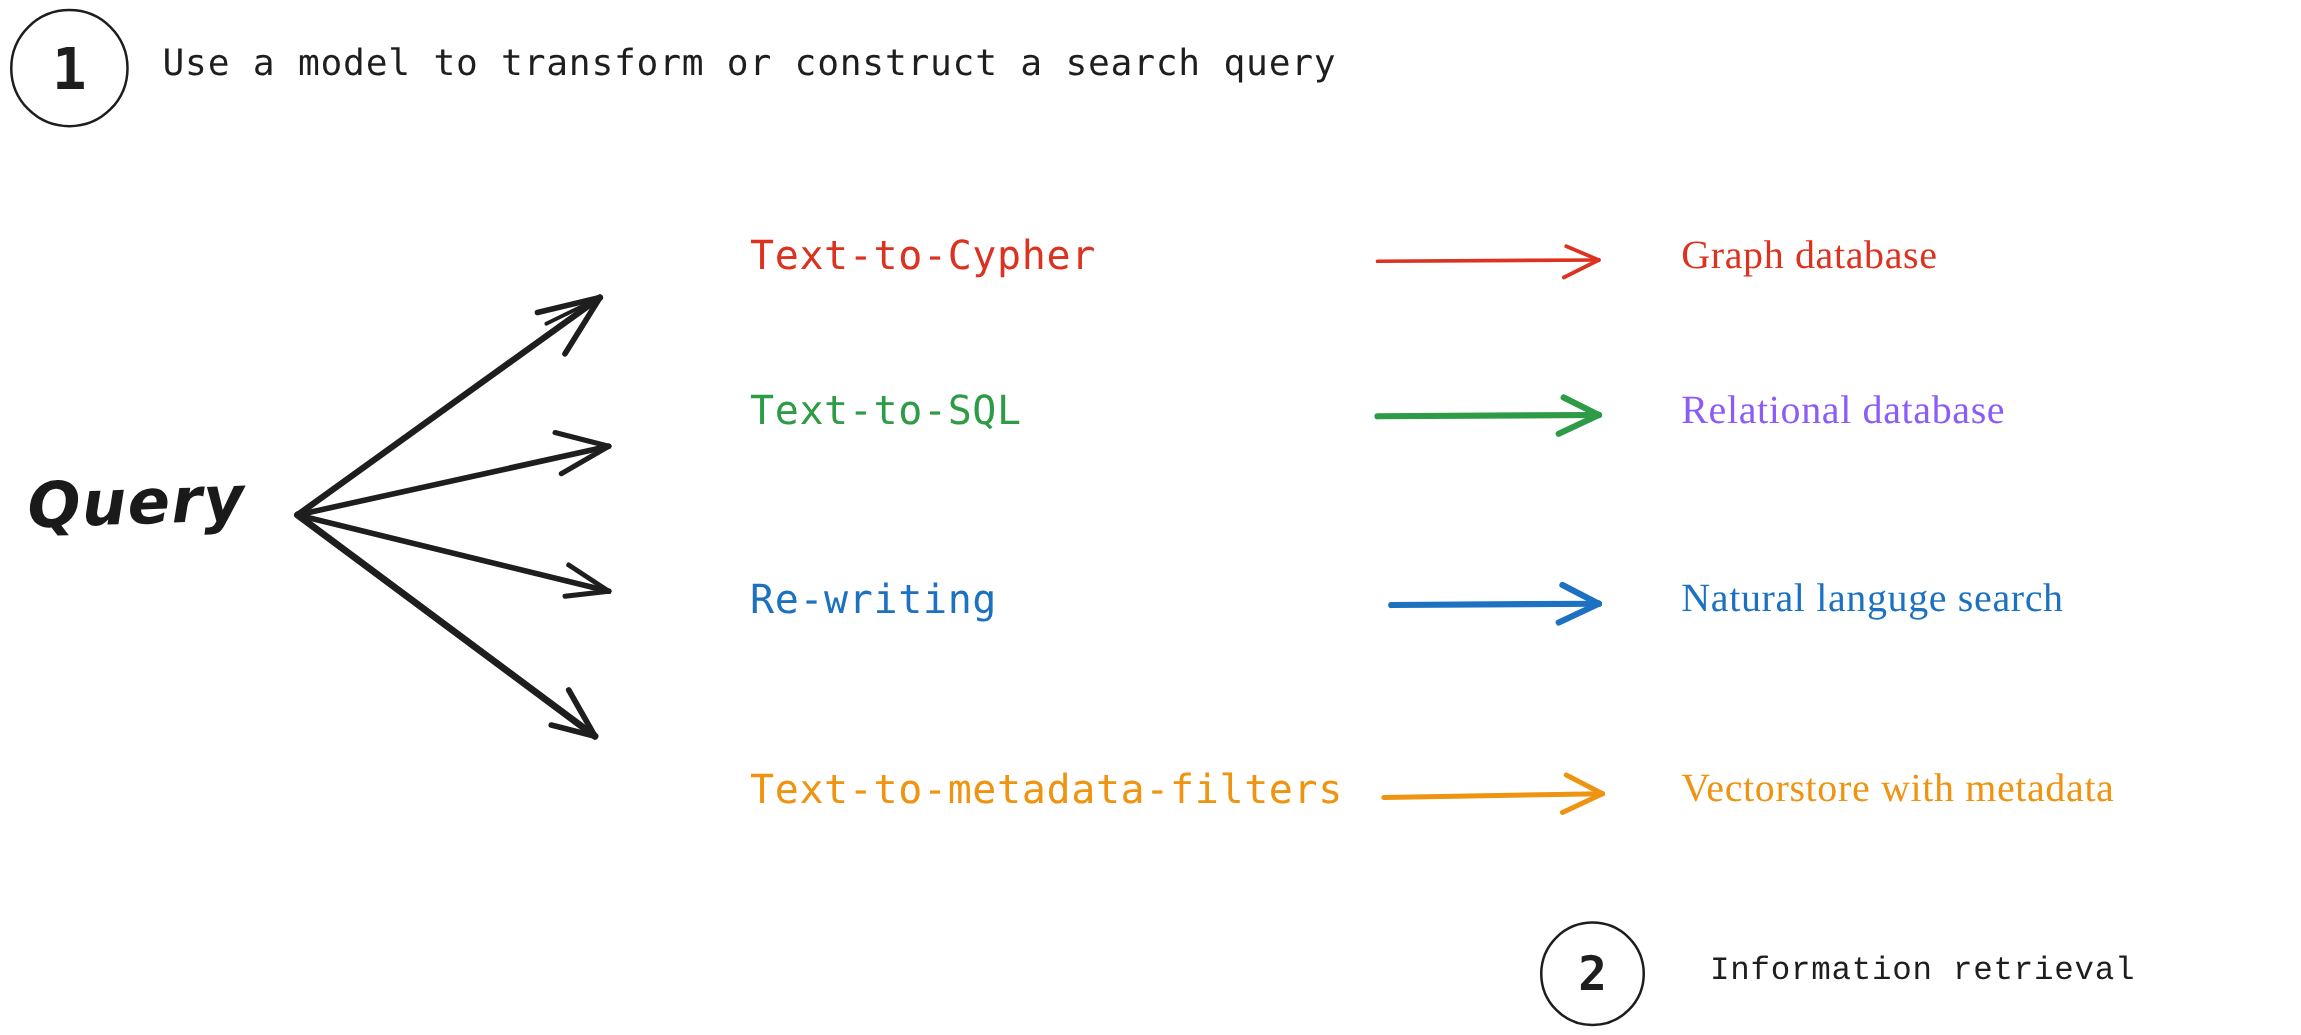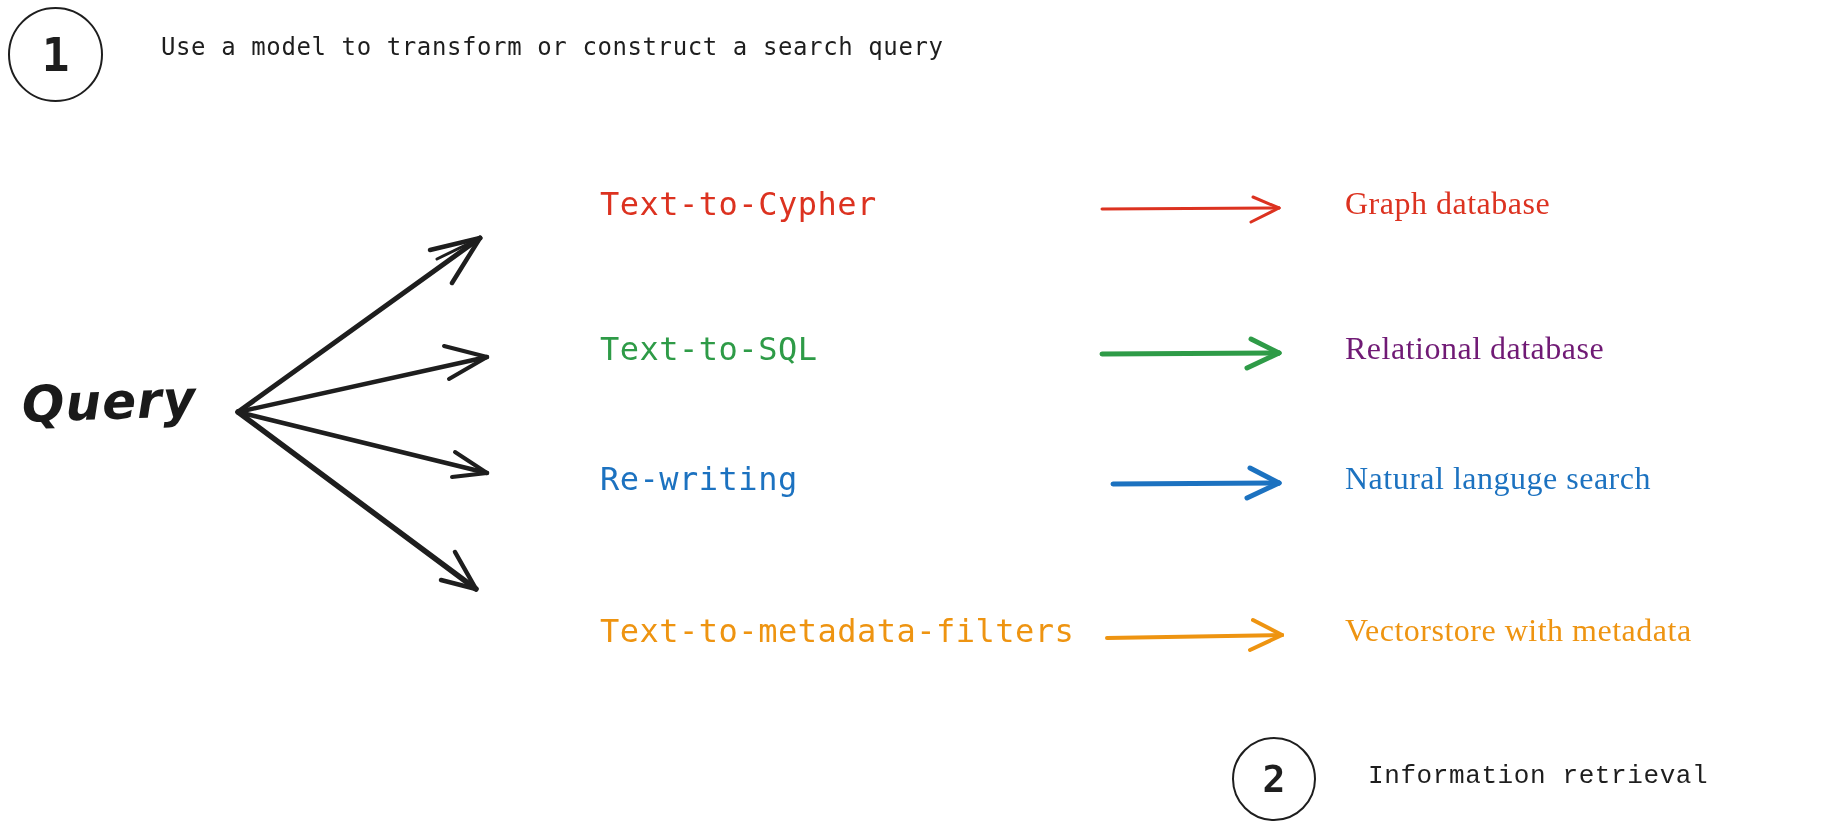--- a/index.html
+++ b/index.html
@@ -45,23 +45,22 @@
   }
 
   .step-caption {
     position: absolute;
     color: #1e1e1e;
     font-family: "DejaVu Sans Mono", monospace;
     white-space: nowrap;
   }
   #step-1-caption {
     left: 130px; top: 33px;
-    font-size: 24px;
+    font-size: 29px;
     letter-spacing: 0.6px;
-    margin-left: 31px;
   }
   #step-2-caption {
     left: 1368px; top: 761px;
     font-size: 26px;
     letter-spacing: 0.6px;
     font-family: Liberation Mono, monospace;
   }
 
   
   #query-label {
@@ -82,21 +81,21 @@
   #fan-arrows {
     position: absolute;
     left: 0; top: 0;
     width: 1841px; height: 828px;
     pointer-events: none;
   }
 
   
   .row { position: absolute; left: 0; width: 1555px; height: 56px; }
   #row-0 { top: 185px; }
-  #row-1 { top: 330px; text-align: center; }
+  #row-1 { top: 309px; text-align: center; }
   #row-2 { top: 460px; }
   #row-3 { top: 612px; }
 
   .method-label {
     position: absolute;
     left: 600px;
     top: 0;
     font-family: "DejaVu Sans Mono", monospace;
     font-size: 32px;
     letter-spacing: 0.5px;
@@ -175,21 +174,21 @@
 
   <div class="row" id="row-1">
     <div class="method-label" style="color:#2E9B47">Text-to-SQL</div>
     <svg class="row-arrow" viewBox="0 0 200 56">
       <g fill="none" stroke="#2E9B47" stroke-linecap="round" stroke-linejoin="round" stroke-width="5">
         <path d="M7,28 L184,27"></path>
         <path d="M184,27 L156,13"></path>
         <path d="M184,27 L152,42"></path>
       </g>
     </svg>
-    <div class="target-label" style="color:#701a75">Relational database</div>
+    <div class="target-label" style="color:#8b5cf6">Relational database</div>
   </div>
 
   <div class="row" id="row-2">
     <div class="method-label" style="color:#1C72C0">Re-writing</div>
     <svg class="row-arrow" viewBox="0 0 200 56">
       <g fill="none" stroke="#1C72C0" stroke-linecap="round" stroke-linejoin="round" stroke-width="5">
         <path d="M18,28 L184,27"></path>
         <path d="M184,27 L155,12"></path>
         <path d="M184,27 L152,42"></path>
       </g>

